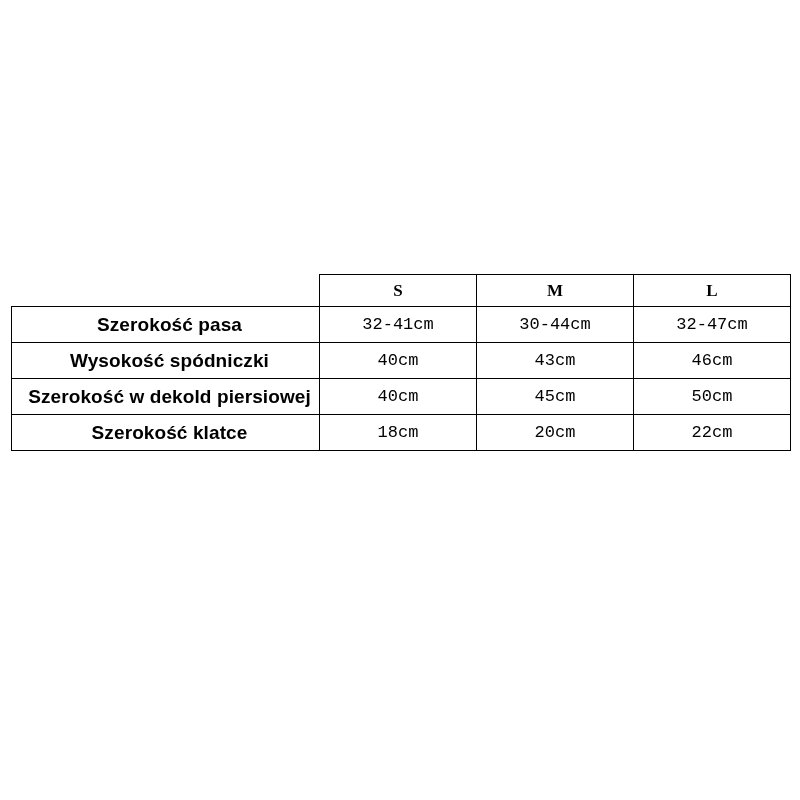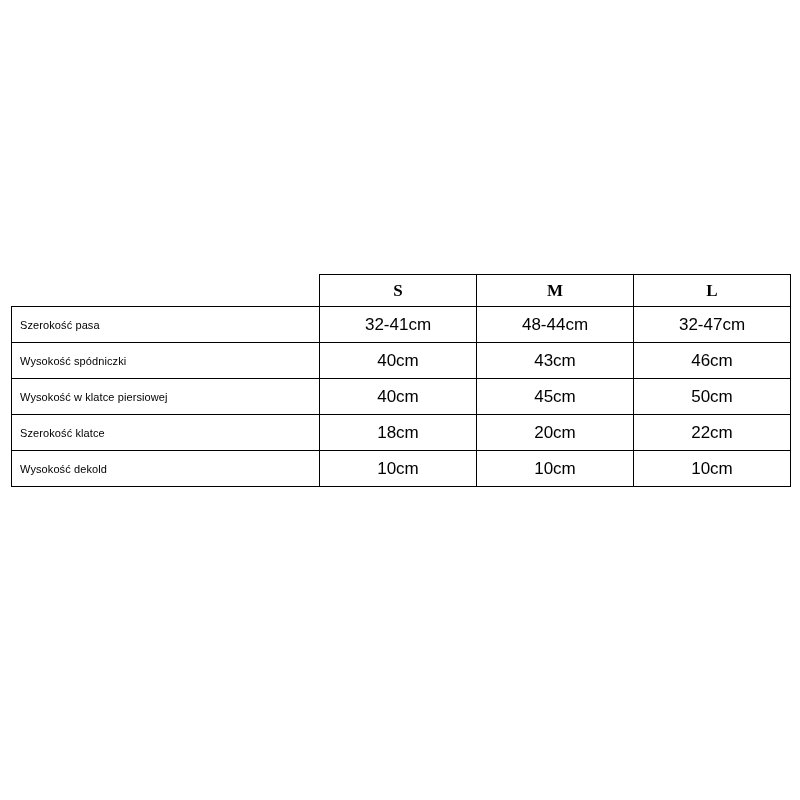--- a/index.html
+++ b/index.html
@@ -54,32 +54,32 @@
   .hdr-row th.corner {
     border-left: none;
     border-top: none;
     border-right: 1px solid #000000;
     border-bottom: 1px solid #000000;
   }
   .body-row td {
     height: 35px;
   }
   .row-label {
-    font-size: 11px;
-    font-weight: normal;
-    text-align: left;
+    font-size: 19px;
+    font-weight: bold;
+    text-align: center;
     padding-left: 8px !important;
     vertical-align: middle;
     letter-spacing: 0.1px;
   }
   .row-val {
     font-size: 17px;
     text-align: center;
     vertical-align: middle;
-    font-family: Liberation Sans, sans-serif;
+    font-family: Liberation Mono, monospace;
   }
 </style>
 </head>
 <body>
 
 <div class="sheet">
   <div class="size-table-wrap">
     <table class="size-table">
       <colgroup>
         <col class="c-label">
@@ -92,43 +92,37 @@
           <th class="corner"></th>
           <th>S</th>
           <th>M</th>
           <th>L</th>
         </tr>
       </thead>
       <tbody>
         <tr class="body-row">
           <td class="row-label">Szerokość pasa</td>
           <td class="row-val">32-41cm</td>
-          <td class="row-val">48-44cm</td>
+          <td class="row-val">30-44cm</td>
           <td class="row-val">32-47cm</td>
         </tr>
         <tr class="body-row">
           <td class="row-label">Wysokość spódniczki</td>
           <td class="row-val">40cm</td>
           <td class="row-val">43cm</td>
           <td class="row-val">46cm</td>
         </tr>
         <tr class="body-row">
-          <td class="row-label">Wysokość w klatce piersiowej</td>
+          <td class="row-label">Szerokość w dekold piersiowej</td>
           <td class="row-val">40cm</td>
           <td class="row-val">45cm</td>
           <td class="row-val">50cm</td>
         </tr>
         <tr class="body-row">
           <td class="row-label">Szerokość klatce</td>
           <td class="row-val">18cm</td>
           <td class="row-val">20cm</td>
           <td class="row-val">22cm</td>
         </tr>
-        <tr class="body-row">
-          <td class="row-label">Wysokość dekold</td>
-          <td class="row-val">10cm</td>
-          <td class="row-val">10cm</td>
-          <td class="row-val">10cm</td>
-        </tr>
       </tbody>
     </table>
   </div>
 </div>
 
 </body></html>

